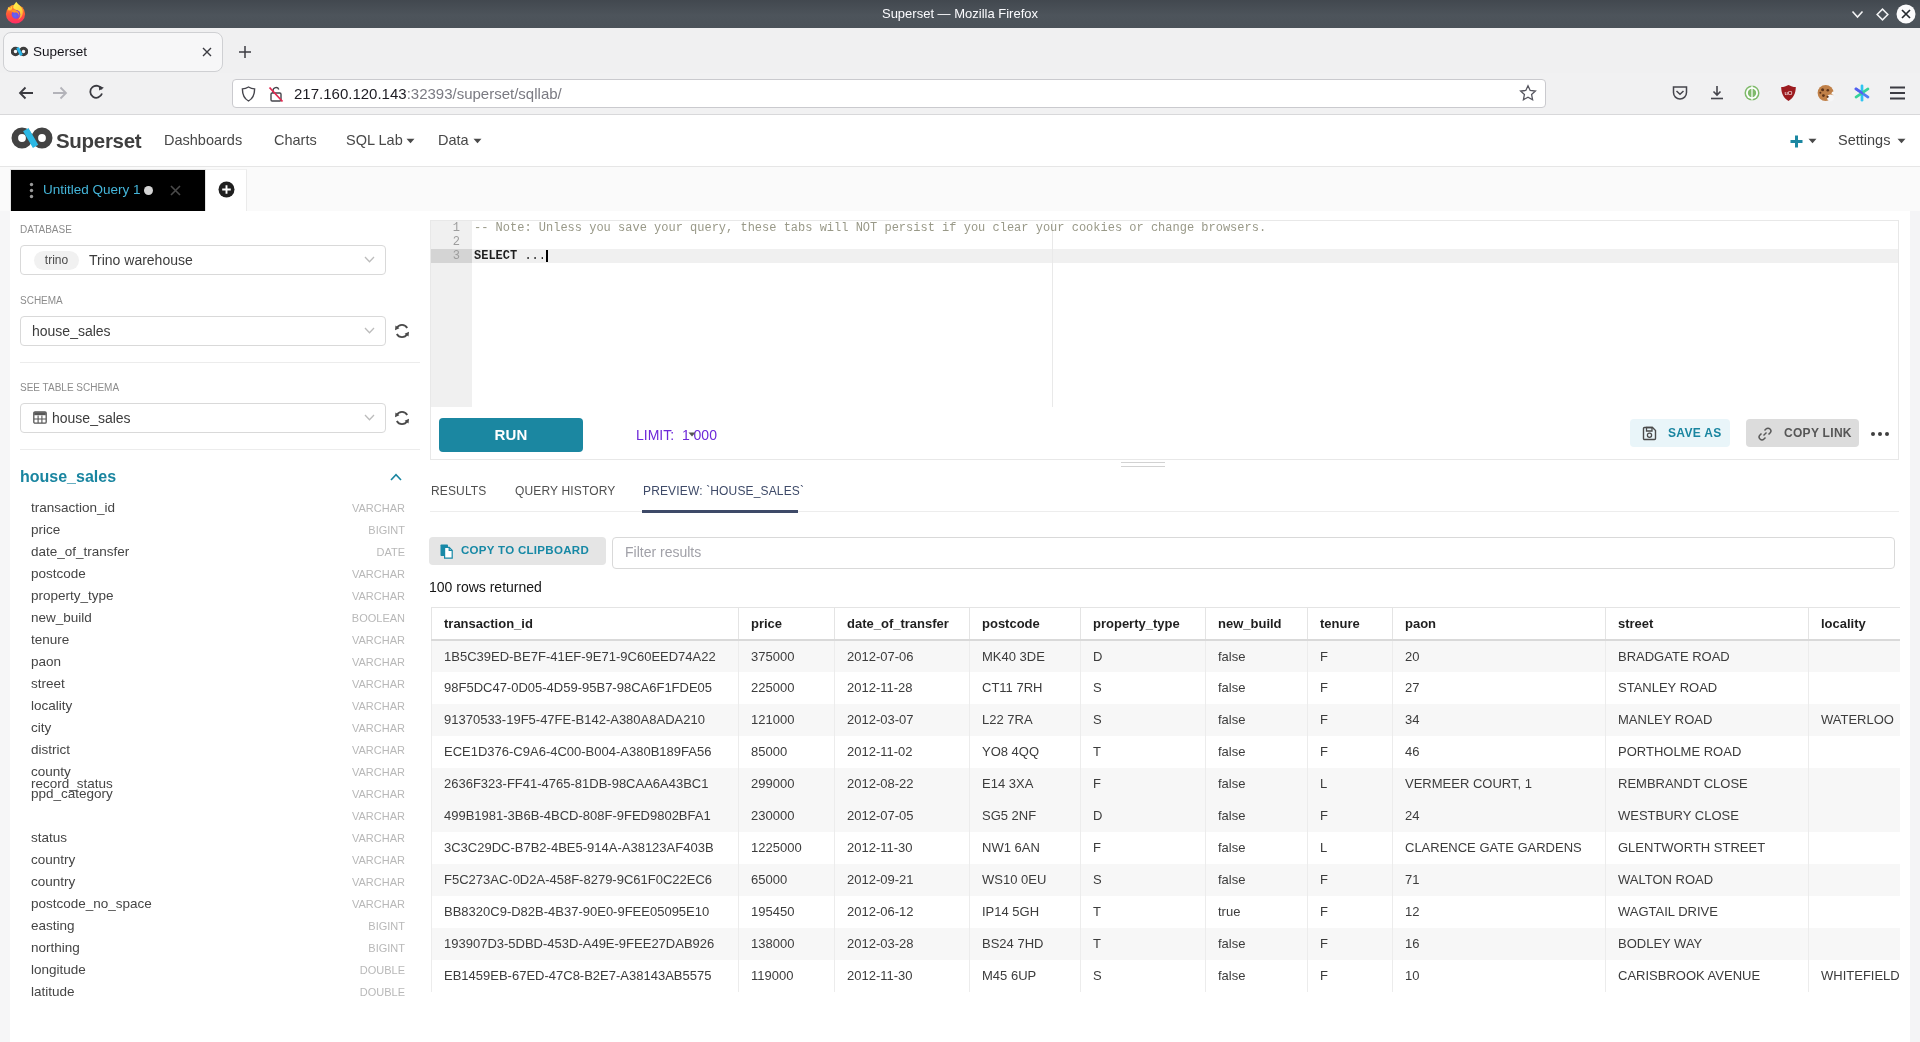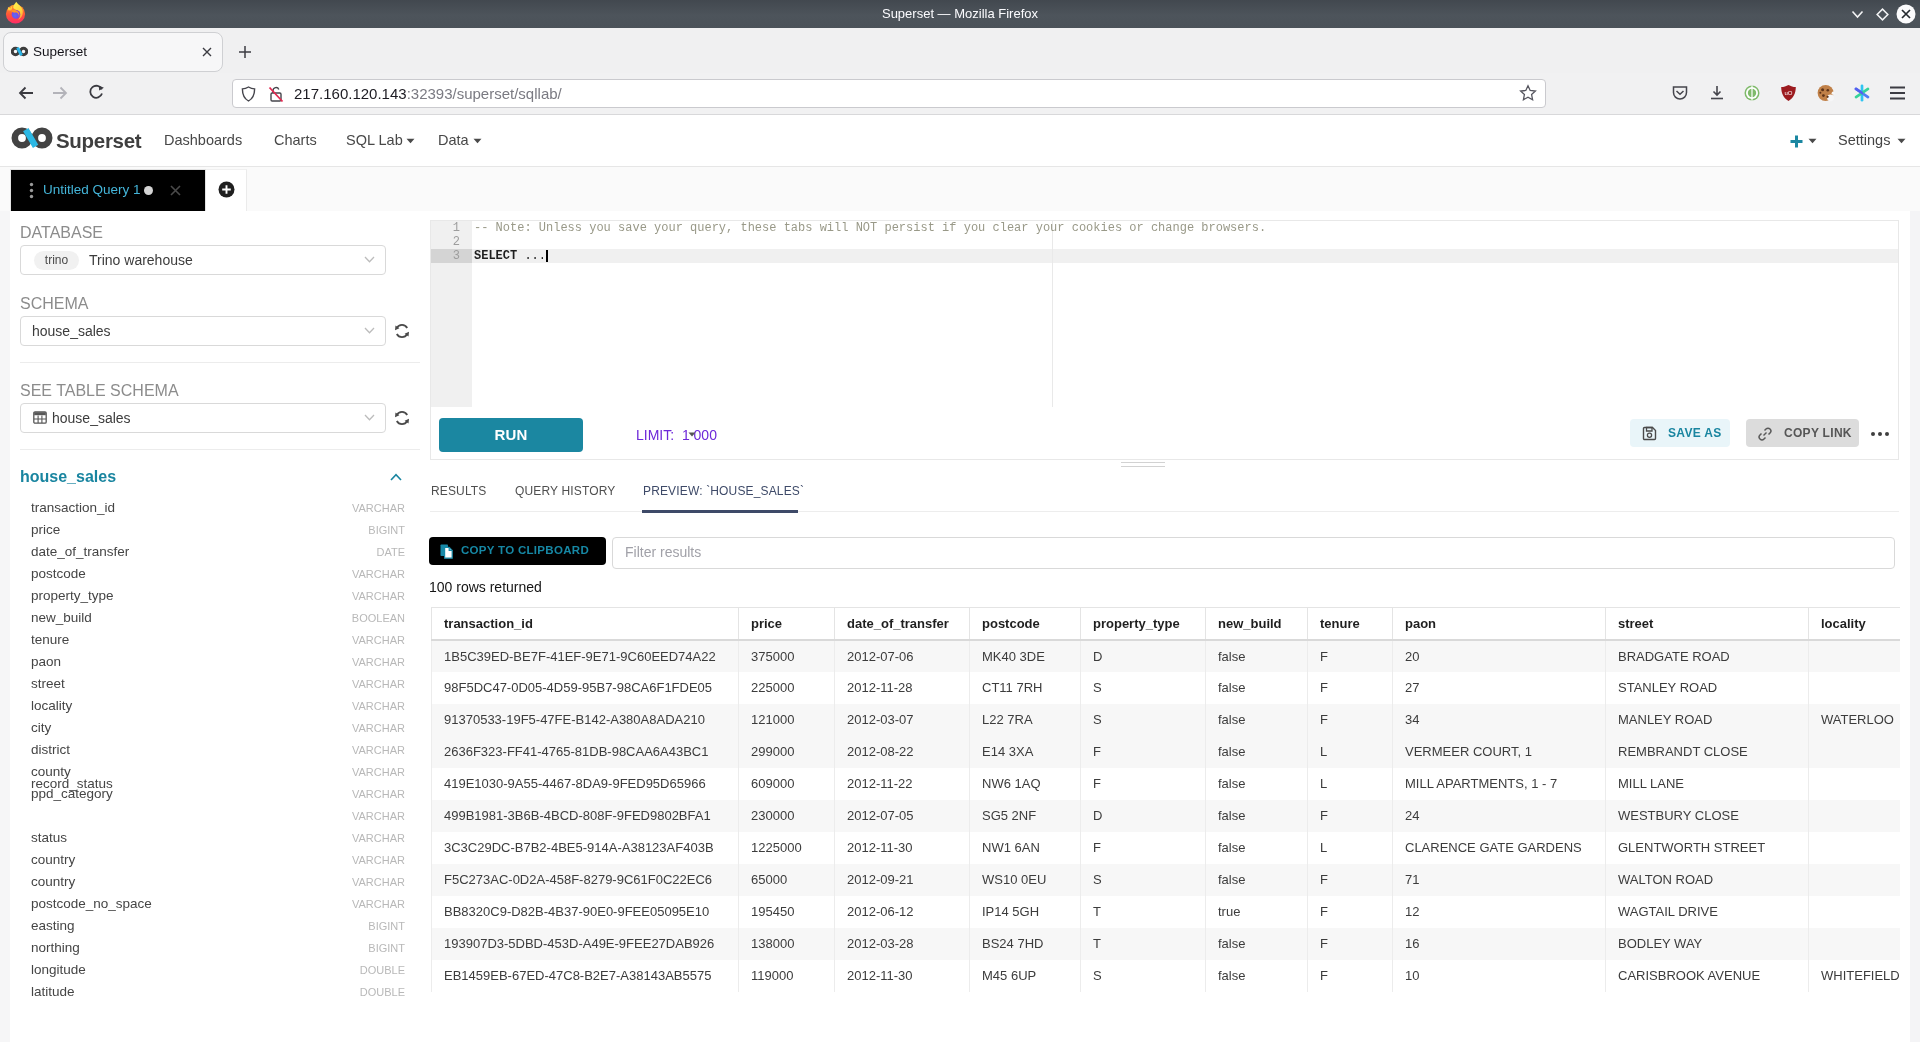--- a/index.html
+++ b/index.html
@@ -21,21 +21,21 @@
 #settings{left:1838px;top:115px;height:51px;line-height:51px;font-size:14.5px;color:#444}
 
 #qtabbar{left:0;top:167px;width:1920px;height:44px;background:#fafafa}
 #qtab{left:10px;top:169px;width:196px;height:42px;background:#000000;border:1px solid #e3e3e3;border-bottom:none}
 #qtab .txt{position:absolute;left:32px;top:0;height:40px;line-height:40px;font-size:13.5px;color:#44b5d9}
 #qadd{left:206px;top:169px;width:41px;height:42px;background:#fff;border-right:1px solid #ebebeb;border-top:1px solid #f0f0f0}
 
 #lstrip{left:0;top:211px;width:10px;height:831px;background:#f6f6f7}
 #rstrip{left:1910px;top:211px;width:10px;height:831px;background:#f4f4f6}
 
-.sblabel{left:20px;font-size:16px;color:#8c8c8c}
+.sblabel{left:20px;font-size:10px;color:#8c8c8c}
 .sbselect{left:20px;width:366px;height:30px;background:#fff;border:1px solid #d9d9d9;border-radius:4px}
 .sbdivider{left:20px;width:400px;height:1px;background:#ececec}
 .refbtn{left:393px;width:18px;height:18px}
 #hstitle{left:20px;top:468px;font-size:16px;font-weight:bold;color:#1985a0}
 .colname{left:31px;font-size:13.5px;color:#454545}
 .coltype{right:1515px;font-size:11px;color:#b8b8b8}
 
 #edpanel{left:430px;top:220px;width:1469px;height:240px;background:#fff;border:1px solid #e8e8e8}
 #gutter{left:431px;top:221px;width:41px;height:186px;background:#f0f0f0}
 .lnum{position:absolute;width:30px;text-align:right;font-family:"Liberation Mono",monospace;font-size:12px;color:#9d9d9d}
@@ -47,21 +47,21 @@
 #limitlbl{left:636px;top:418px;height:34px;line-height:34px;font-size:14px;color:#6d28d9}
 #saveas{left:1630px;top:419px;width:100px;height:28px;background:#e9f5f9;border-radius:4px}
 #saveas .t{position:absolute;left:38px;top:0;height:28px;line-height:28px;font-size:12px;font-weight:bold;color:#1985a0;letter-spacing:0.3px}
 #copylink{left:1746px;top:419px;width:113px;height:28px;background:#dcdcdc;border-radius:4px}
 #copylink .t{position:absolute;left:38px;top:0;height:28px;line-height:28px;font-size:12px;font-weight:bold;color:#565656;letter-spacing:0.3px}
 .hline{background:#d2d2d2;height:1px;width:44px;left:1121px}
 
 .stab{top:480px;height:22px;line-height:22px;font-size:12px;letter-spacing:0.15px;color:#4f4f4f}
 #stabline{left:430px;top:511px;width:1469px;height:1px;background:#ededed}
 #stabink{left:642px;top:510px;width:156px;height:2.5px;background:#3e4a68}
-#copyclip{left:429px;top:537px;width:177px;height:28px;background:#000000;border-radius:4px}
+#copyclip{left:429px;top:537px;width:177px;height:28px;background:#e5e5e5;border-radius:4px}
 #copyclip .t{position:absolute;left:32px;top:0;height:27px;line-height:27px;font-size:11.5px;font-weight:bold;color:#1688a5;letter-spacing:0.3px}
 #filterbox{left:612px;top:537px;width:1283px;height:32px;border:1px solid #d9d9d9;border-radius:4px;background:#fff}
 #filterbox .ph{position:absolute;left:12px;top:0;height:29px;line-height:29px;font-size:14px;color:#a1a1a8}
 #rowsret{left:429px;top:579px;font-size:14px;color:#141414}
 
 #rtable{left:431px;top:607px;width:1469px;height:435px;overflow:hidden}
 table{border-collapse:collapse;table-layout:fixed;width:1469px;font-size:13px}
 th{height:32px;font-weight:bold;color:#1f1f1f;text-align:left;padding:0 0 0 12px;border:1px solid #e4e4e4;border-bottom:2px solid #d9d9d9;background:#fff;overflow:hidden;white-space:nowrap}
 td{height:32px;color:#3c3c3c;font-size:13px;padding:0 0 0 12px;border-left:1px solid #ececec;border-right:1px solid #ececec;overflow:hidden;white-space:nowrap}
 tr.odd td{background:#f7f7f7}
@@ -436,42 +436,42 @@
             <td>121000</td>
             <td>2012-03-07</td>
             <td>L22 7RA</td>
             <td>S</td>
             <td>false</td>
             <td>F</td>
             <td>34</td>
             <td>MANLEY ROAD</td>
             <td>WATERLOO</td>
           </tr>
+          <tr>
+            <td>ECE1D376-C9A6-4C00-B004-A380B189FA56</td>
+            <td>85000</td>
+            <td>2012-11-02</td>
+            <td>YO8 4QQ</td>
+            <td>T</td>
+            <td>false</td>
+            <td>F</td>
+            <td>46</td>
+            <td>PORTHOLME ROAD</td>
+            <td></td>
+          </tr>
           <tr class="odd">
             <td>2636F323-FF41-4765-81DB-98CAA6A43BC1</td>
             <td>299000</td>
             <td>2012-08-22</td>
             <td>E14 3XA</td>
             <td>F</td>
             <td>false</td>
             <td>L</td>
             <td>VERMEER COURT, 1</td>
             <td>REMBRANDT CLOSE</td>
-            <td></td>
-          </tr>
-          <tr>
-            <td>419E1030-9A55-4467-8DA9-9FED95D65966</td>
-            <td>609000</td>
-            <td>2012-11-22</td>
-            <td>NW6 1AQ</td>
-            <td>F</td>
-            <td>false</td>
-            <td>L</td>
-            <td>MILL APARTMENTS, 1 - 7</td>
-            <td>MILL LANE</td>
             <td></td>
           </tr>
           <tr class="odd">
             <td>499B1981-3B6B-4BCD-808F-9FED9802BFA1</td>
             <td>230000</td>
             <td>2012-07-05</td>
             <td>SG5 2NF</td>
             <td>D</td>
             <td>false</td>
             <td>F</td>

